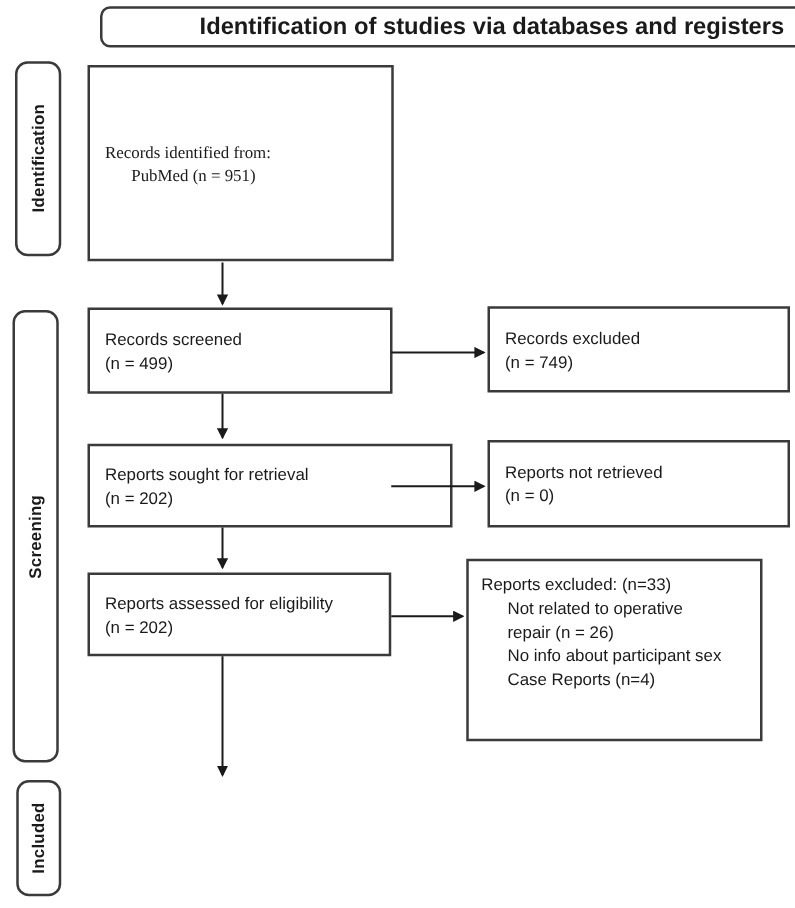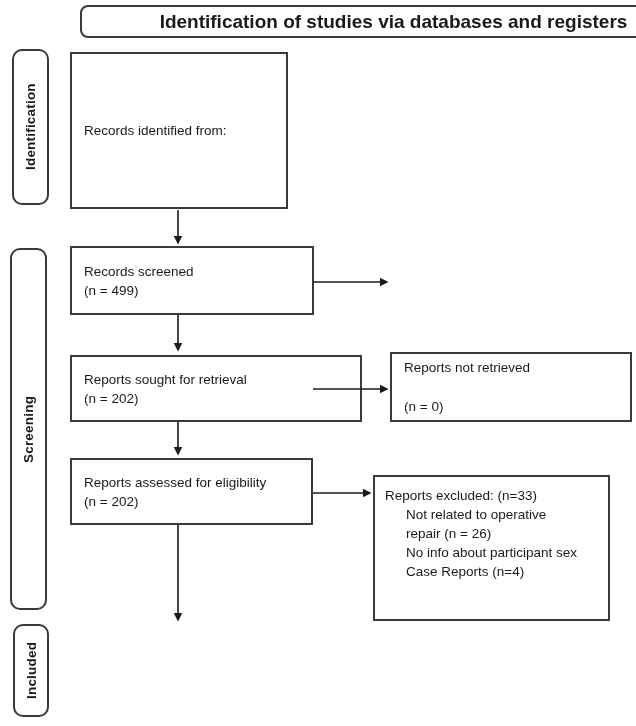--- a/index.html
+++ b/index.html
@@ -42,28 +42,28 @@
     border: 2px solid #3a3a3a;
     border-radius: 10px;
     box-sizing: border-box;
     background: #ffffff;
     display: flex; align-items: center; justify-content: center;
     font-size: 13.5px; font-weight: bold;
     writing-mode: vertical-rl;
     transform: rotate(180deg);
     letter-spacing: 0.2px;
   }
-  #box-records-identified { left: 70px; top: 52px;  width: 218px; height: 157px; }
+  #box-records-identified { left: 70px; top: 52px;  width: 245px; height: 157px; font-family: Liberation Serif, serif; }
   #box-records-screened   { left: 70px; top: 246px; width: 244px; height: 69px; }
   #box-reports-sought     { left: 70px; top: 355px; width: 292px; height: 67px; }
   #box-reports-assessed   { left: 70px; top: 458px; width: 243px; height: 67px; }
   #box-studies-included   { left: 69px; top: 623px; width: 239px; height: 91px; }
   #box-records-excluded      { left: 390px; top: 245px; width: 242px; height: 69px; }
-  #box-reports-not-retrieved { left: 390px; top: 352px; width: 242px; height: 70px; justify-content: space-between; }
-  #box-reports-excluded      { left: 373px; top: 447px; width: 237px; height: 146px; margin-top: 28px; }
+  #box-reports-not-retrieved { left: 390px; top: 352px; width: 242px; height: 70px; }
+  #box-reports-excluded      { left: 373px; top: 447px; width: 237px; height: 146px; }
   #label-identification { left: 12px; top: 49px;  width: 37px; height: 156px; }
   #label-screening      { left: 10px; top: 248px; width: 37px; height: 362px; }
   #label-included       { left: 13px; top: 624px; width: 36px; height: 93px; }
   .arrows { position: absolute; left: 0; top: 0; width: 636px; height: 726px; pointer-events: none; }
 </style>
 </head>
 <body>
 
 <div class="canvas">
 
@@ -76,38 +76,43 @@
   </div>
   <div class="stage-label" id="label-screening">
     <span>Screening</span>
   </div>
   <div class="stage-label" id="label-included">
     <span>Included</span>
   </div>
 
   <div class="box" id="box-records-identified">
     <span class="line">Records identified from:</span>
+    <span class="line indent">PubMed (n = 951)</span>
   </div>
 
   <div class="box" id="box-records-screened">
     <span class="line">Records screened</span>
     <span class="line">(n = 499)</span>
   </div>
 
   <div class="box" id="box-reports-sought">
     <span class="line">Reports sought for retrieval</span>
     <span class="line">(n = 202)</span>
   </div>
 
   <div class="box" id="box-reports-assessed">
     <span class="line">Reports assessed for eligibility</span>
     <span class="line">(n = 202)</span>
   </div>
 
 
+  <div class="box" id="box-records-excluded">
+    <span class="line">Records excluded</span>
+    <span class="line">(n = 749)</span>
+  </div>
 
   <div class="box" id="box-reports-not-retrieved">
     <span class="line">Reports not retrieved</span>
     <span class="line">(n = 0)</span>
   </div>
 
   <div class="box top-align" id="box-reports-excluded">
     <span class="line">Reports excluded: (n=33)</span>
     <span class="line indent">Not related to operative</span>
     <span class="line indent">repair (n = 26)</span>

